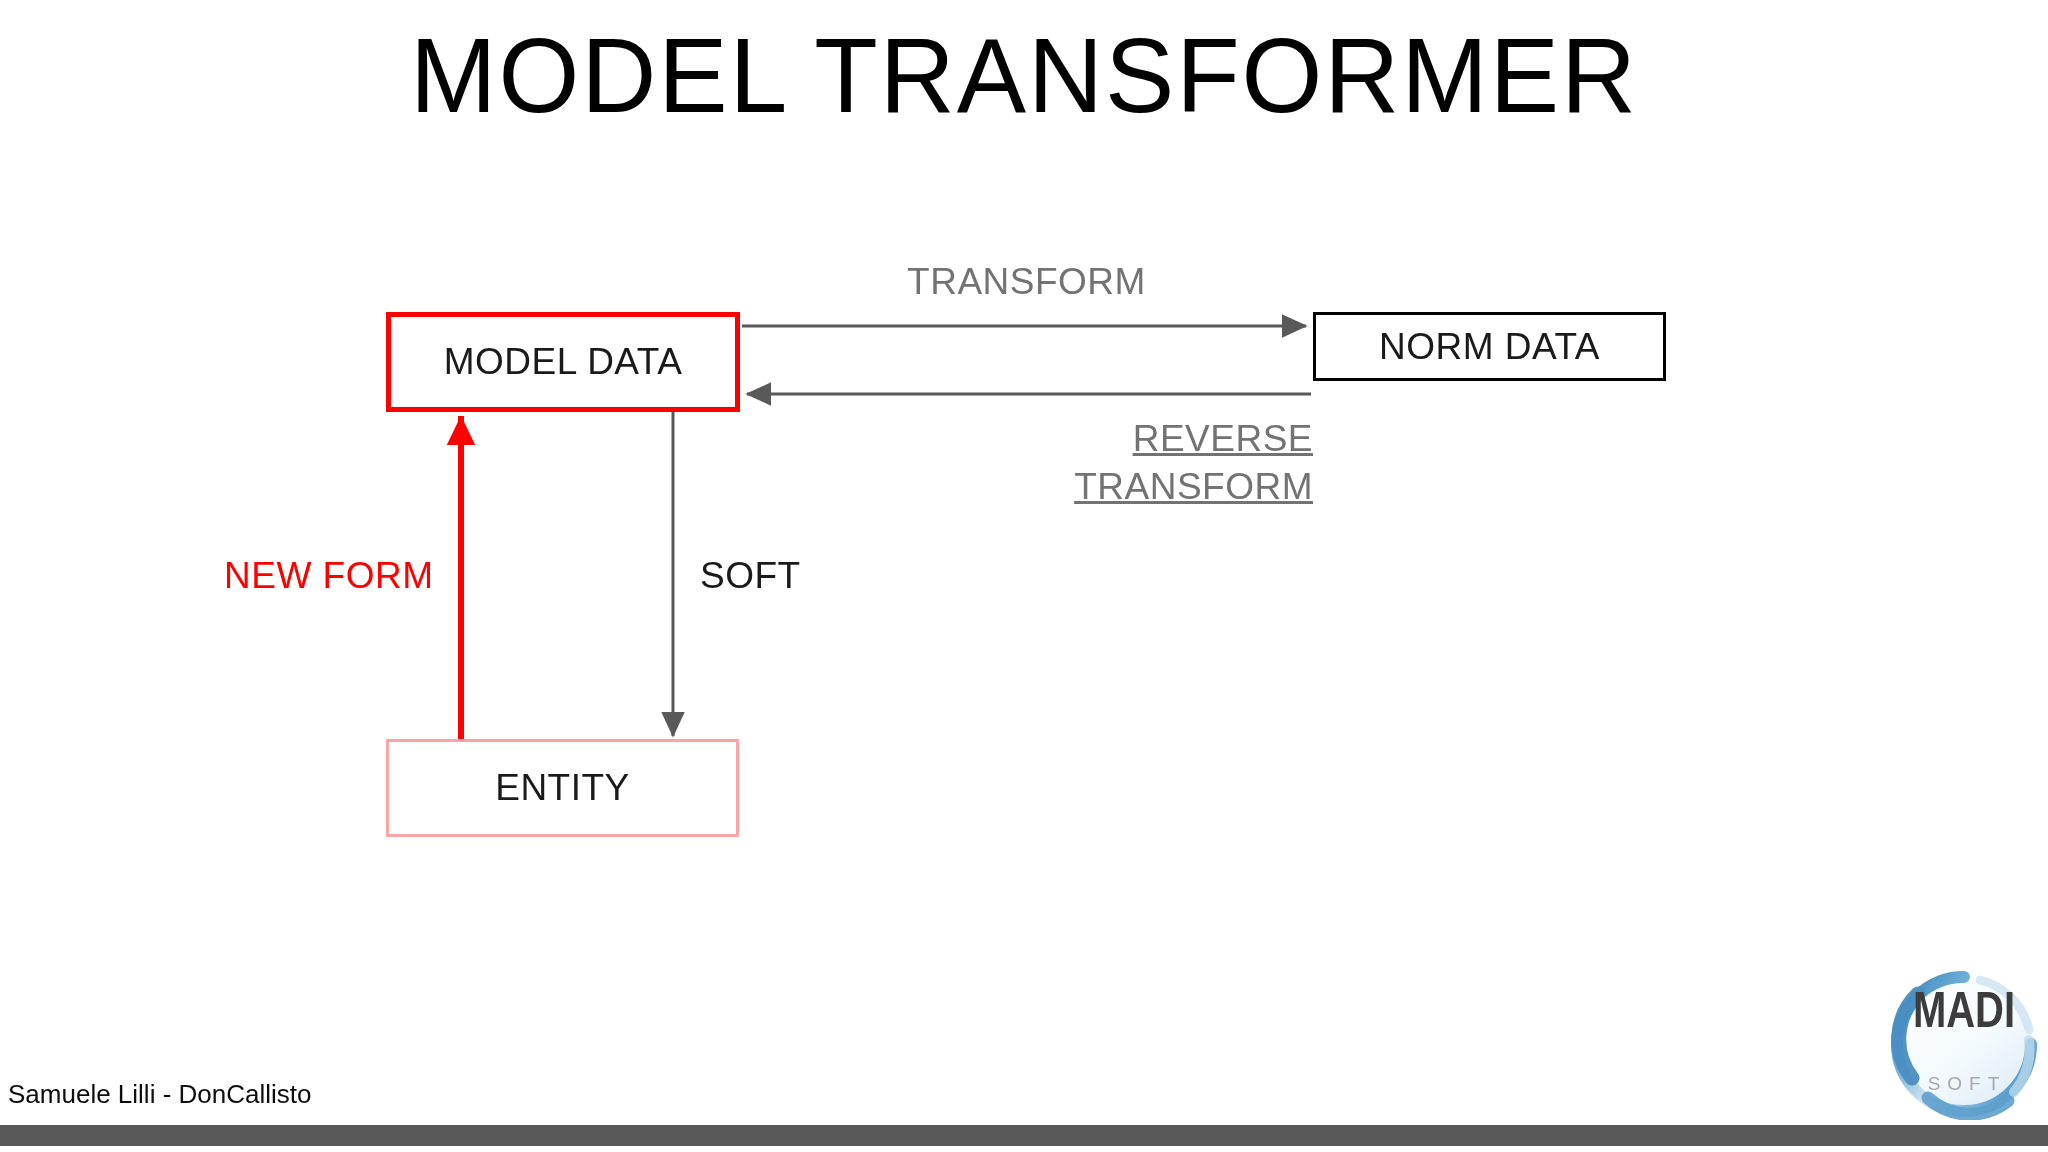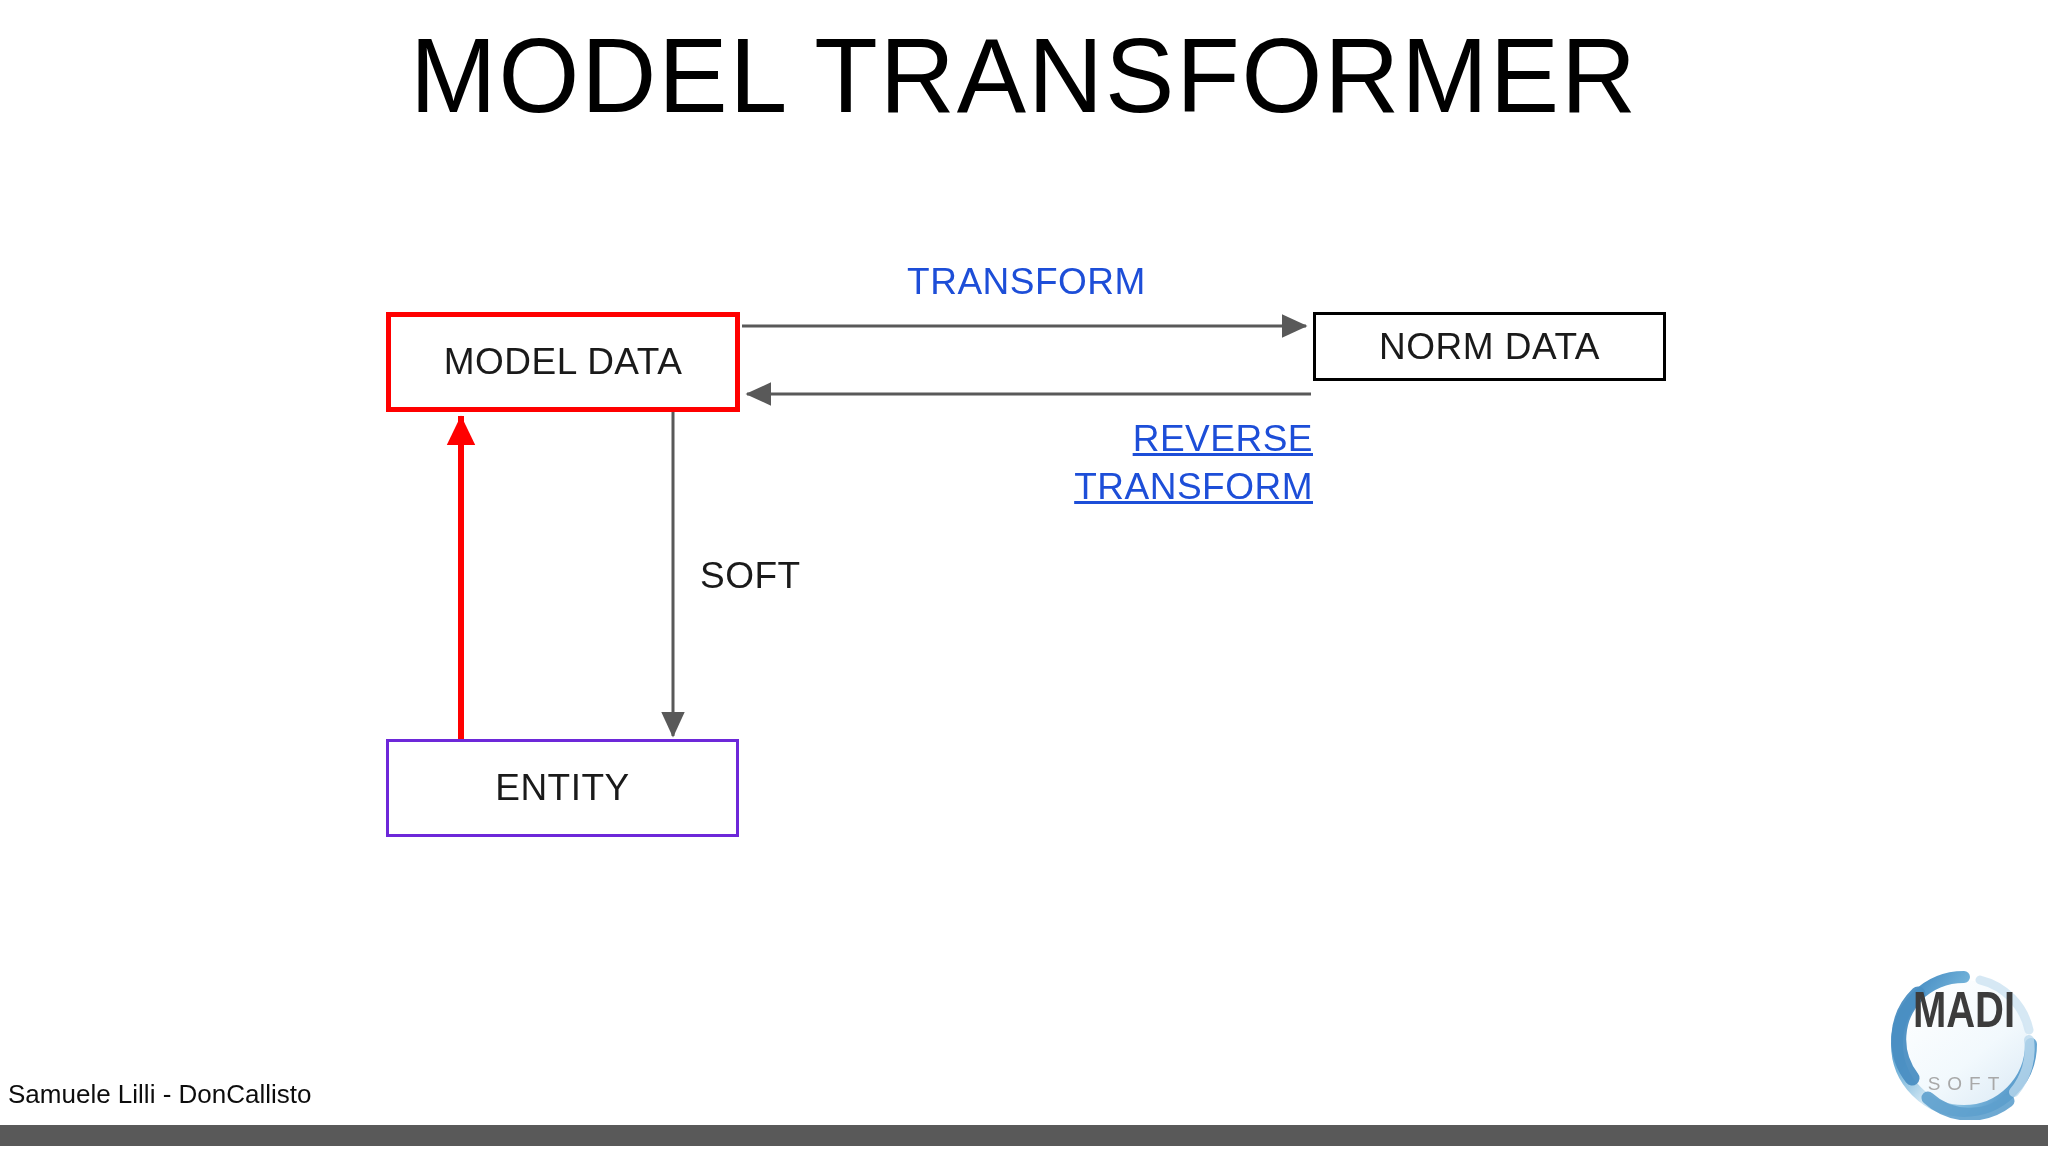--- a/index.html
+++ b/index.html
@@ -81,31 +81,31 @@
     width: 353px;
     height: 69px;
     border: 3px solid #000000;
   }
 
   #node-entity {
     left: 386px;
     top: 739px;
     width: 353px;
     height: 98px;
-    border: 3px solid #6d28d9;
+    border: 3px solid #fca5a5;
   }
 
   
   .edge-label {
     position: absolute;
     font-family: "Liberation Sans", sans-serif;
     font-weight: 300;
     font-size: 37px;
     letter-spacing: 0.5px;
-    color: #1d4ed8;
+    color: #737373;
     white-space: nowrap;
     line-height: 48px;
   }
 
   #label-transform {
     left: 740px;
     top: 258px;
     width: 573px;
     text-align: center;
   }
@@ -254,20 +254,21 @@
 
     <div class="node" id="node-entity">
       <span>ENTITY</span>
     </div>
 
     <div class="edge-label" id="label-transform">TRANSFORM</div>
 
     <div class="edge-label" id="label-reverse-transform">REVERSE
 TRANSFORM</div>
 
+    <div class="edge-label" id="label-new-form">NEW FORM</div>
 
     <div class="edge-label" id="label-bind">SOFT</div>
   </div>
 
   <div id="footer-text">Samuele Lilli - DonCallisto</div>
 
   <div id="footer-bar"></div>
   <div id="footer-bar-shadow"></div>
 
   <div id="logo">

